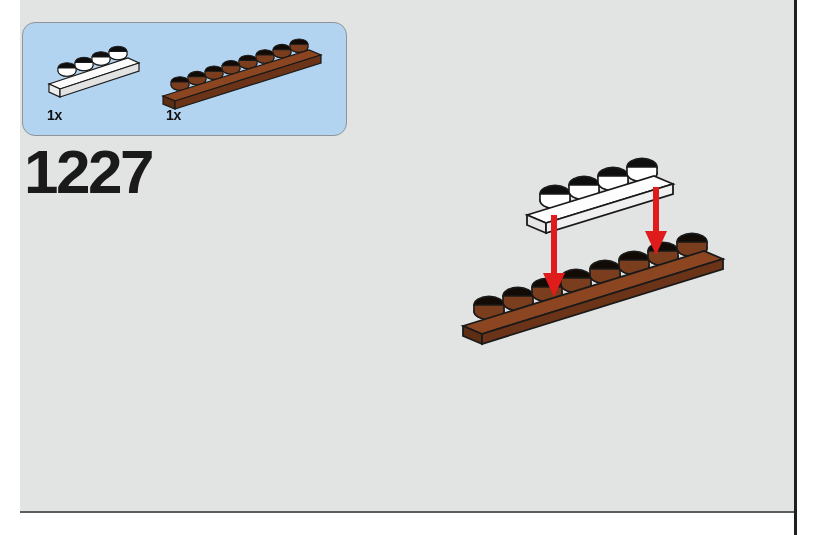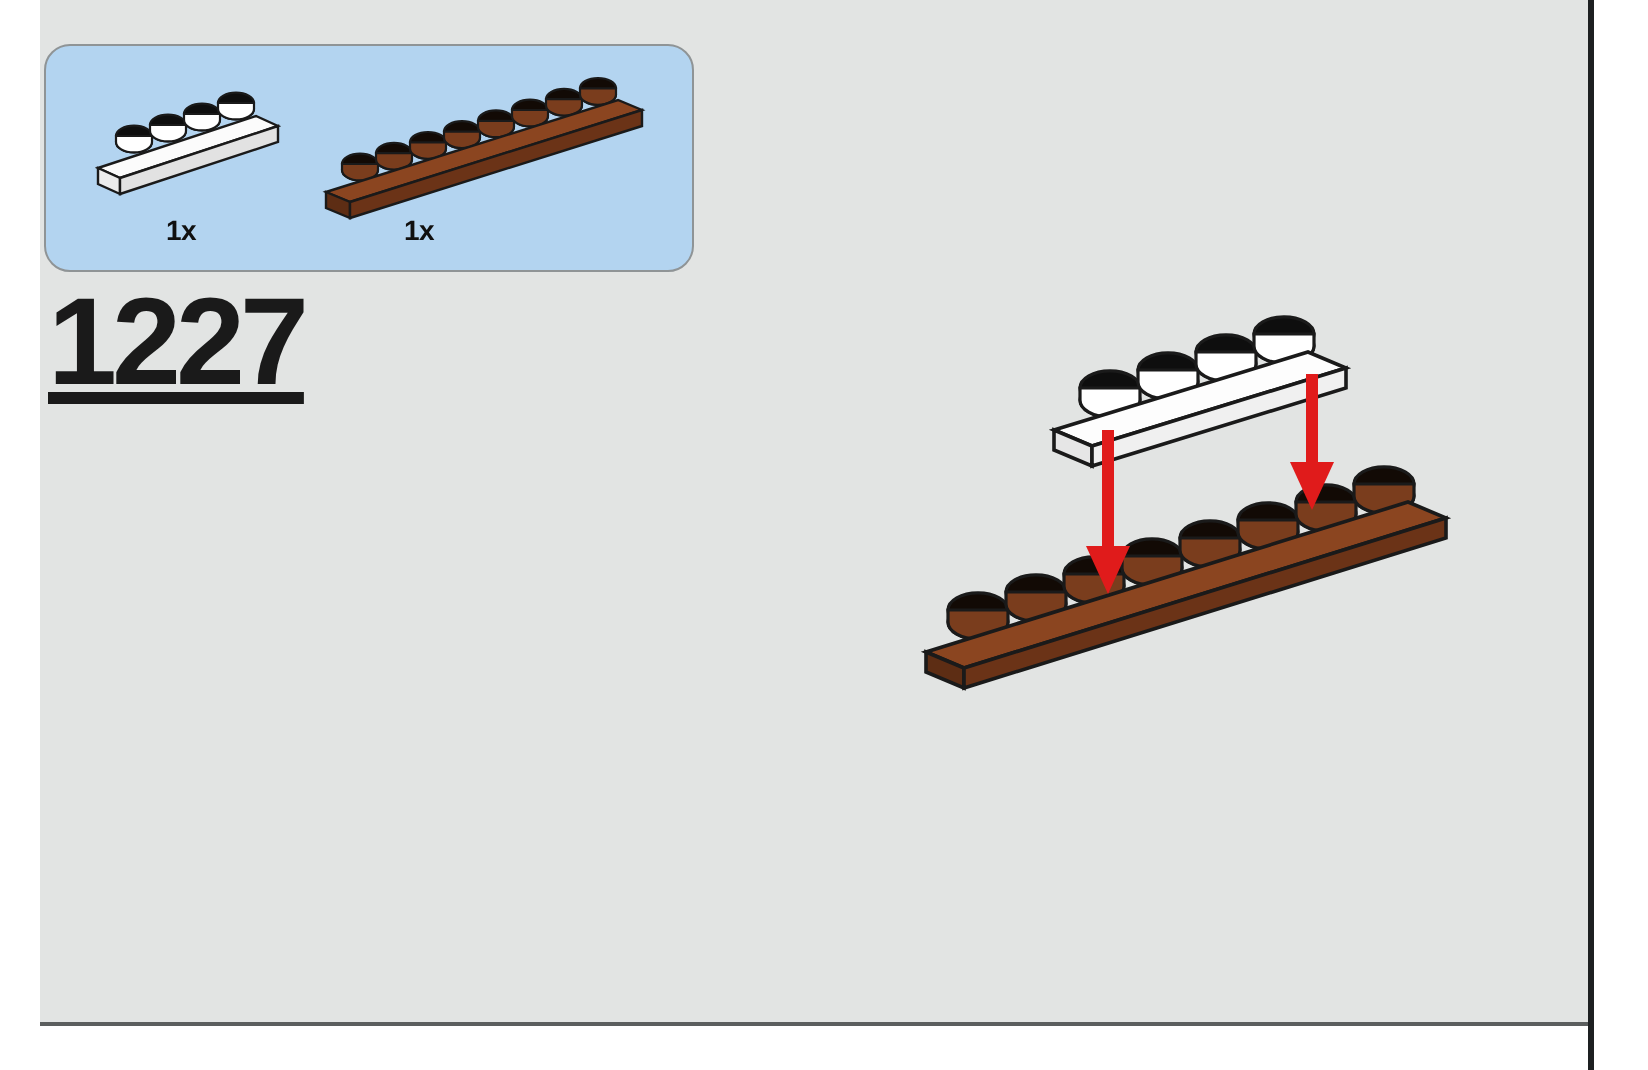--- a/index.html
+++ b/index.html
@@ -65,38 +65,36 @@
   .callout-part {
     position: absolute;
   }
   .part-qty {
     position: absolute;
     font-size: 14px;
     font-weight: bold;
     color: #101010;
     letter-spacing: -0.3px;
     white-space: nowrap;
-    margin-left: 36px;
   }
   #callout-part-0 { left: 20px;  top: 18px; }
   #callout-part-1 { left: 135px; top: 8px;  }
   #callout-qty-0  { left: 24px;  top: 84px; }
   #callout-qty-1  { left: 143px; top: 84px; }
 
   
   #step-number {
     position: absolute;
     left: 24px;
     top: 141px;
     font-size: 62px;
     font-weight: bold;
     color: #1a1a1a;
     letter-spacing: -2.5px;
     line-height: 1;
-    text-decoration: underline;
   }
 
   
   #assembly {
     position: absolute;
     left: 455px;
     top: 145px;
     width: 290px;
     height: 210px;
   }

